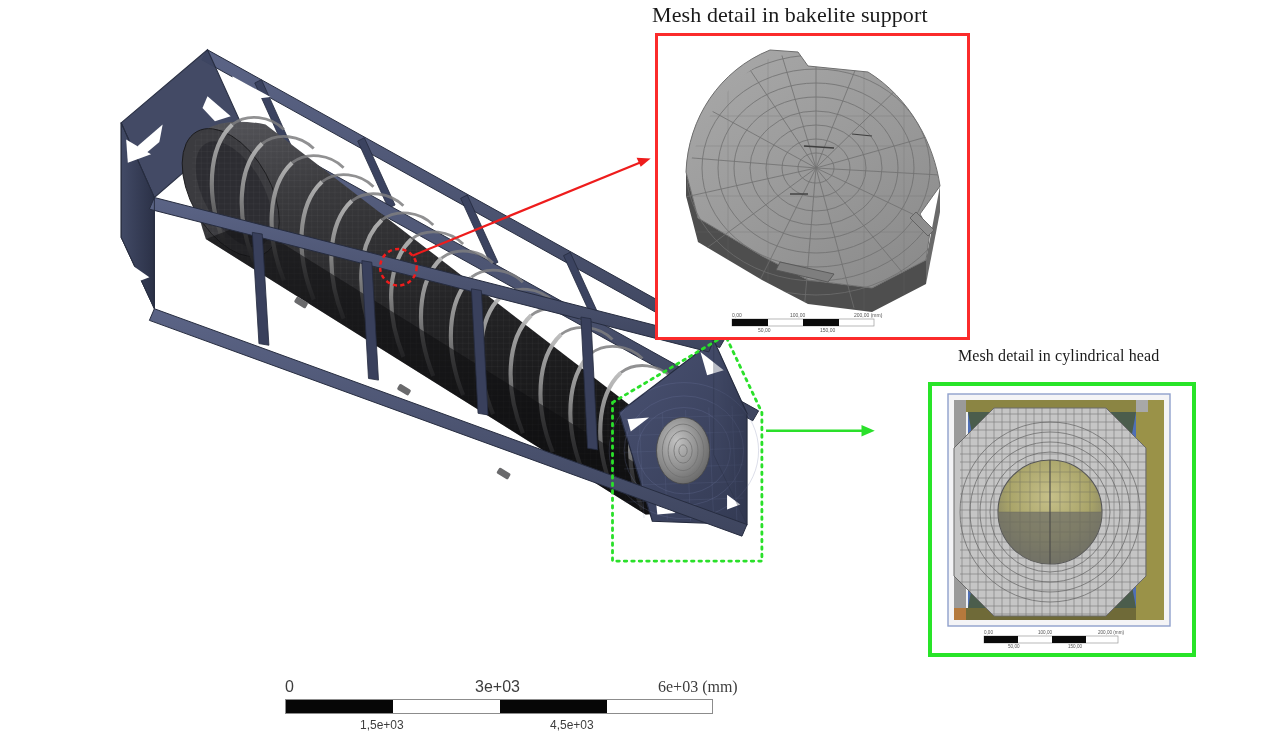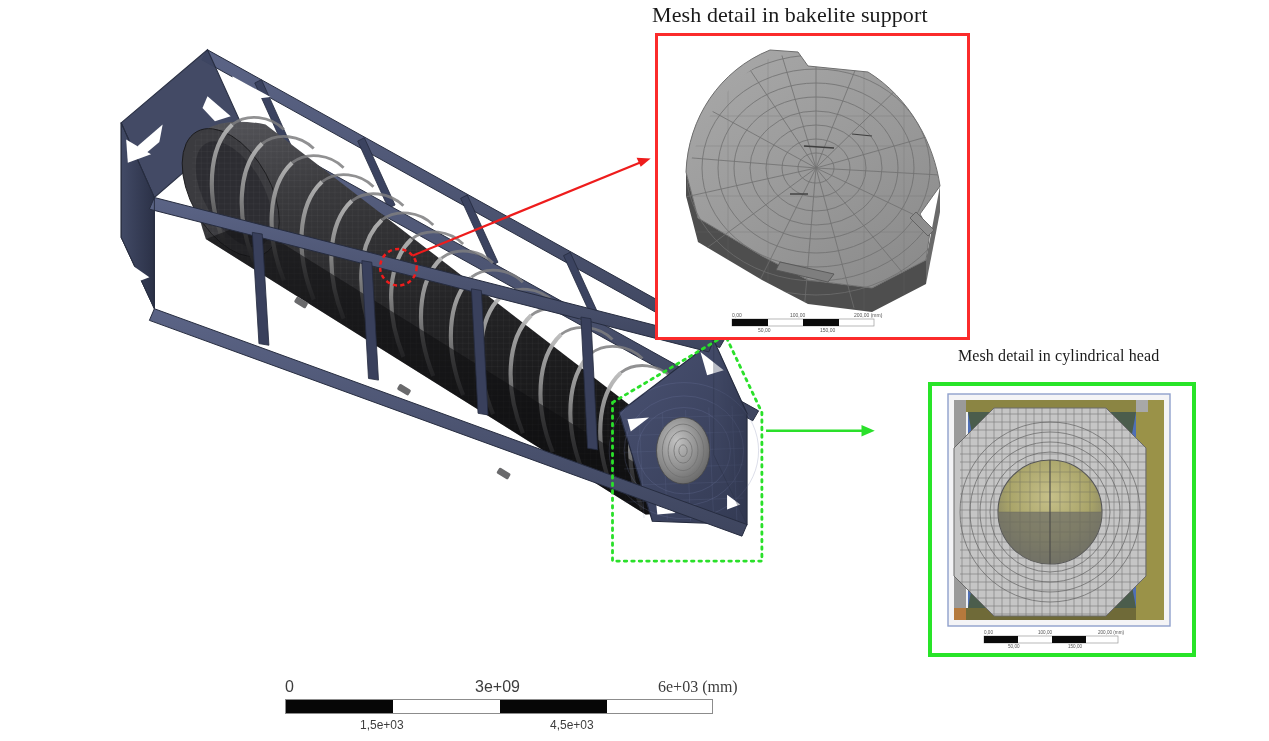--- a/index.html
+++ b/index.html
@@ -439,21 +439,21 @@
         </g>
         <rect x="52" y="250" width="134" height="7" fill="#ffffff" stroke="#9a9a9a" stroke-width="0.7"></rect>
         <rect x="52" y="250" width="34" height="7" fill="#0a0a0a"></rect>
         <rect x="120" y="250" width="34" height="7" fill="#0a0a0a"></rect>
       </g>
     </svg>
   </div>
 
   <div id="scalebar">
     <div class="sb-lab top" style="left:0px;">0</div>
-    <div class="sb-lab top" style="left:190px;">3e+09</div>
+    <div class="sb-lab top" style="left:190px;">3e+03</div>
     <div class="sb-lab top" style="left:373px;font-family:Liberation Serif, serif;">6e+03 (mm)</div>
 
     <div class="sbbar">
       <div class="seg dark" style="left:0px;width:107px;"></div>
       <div class="seg" style="left:107px;width:107px;"></div>
       <div class="seg dark" style="left:214px;width:107px;"></div>
       <div class="seg" style="left:321px;width:105px;"></div>
     </div>
 
     <div class="sb-lab bot" style="left:75px;">1,5e+03</div>

